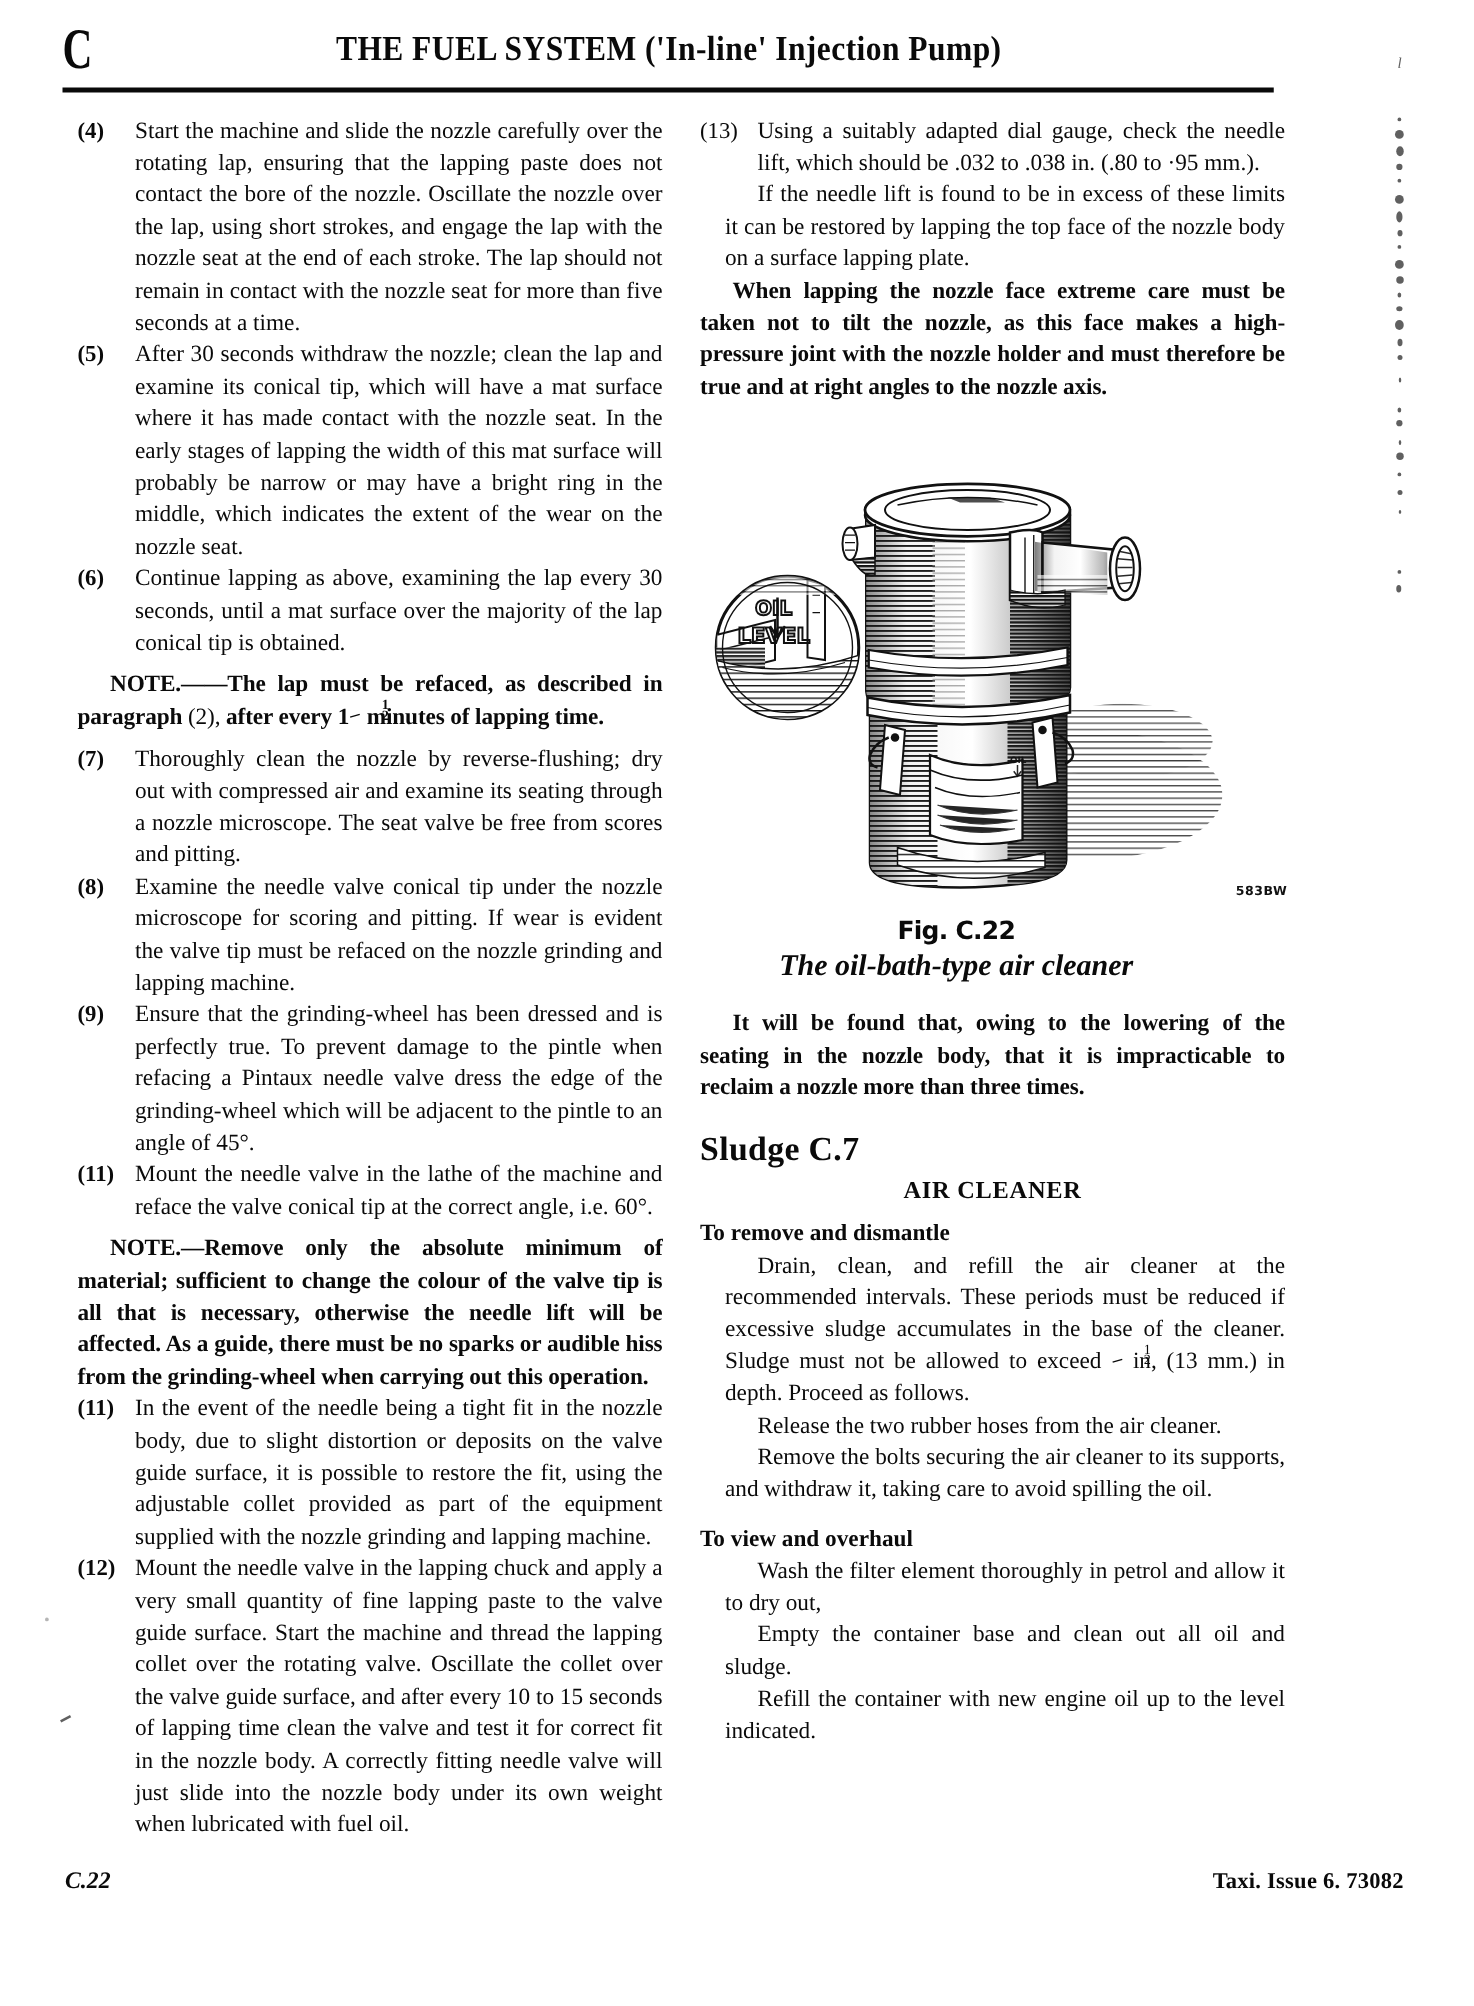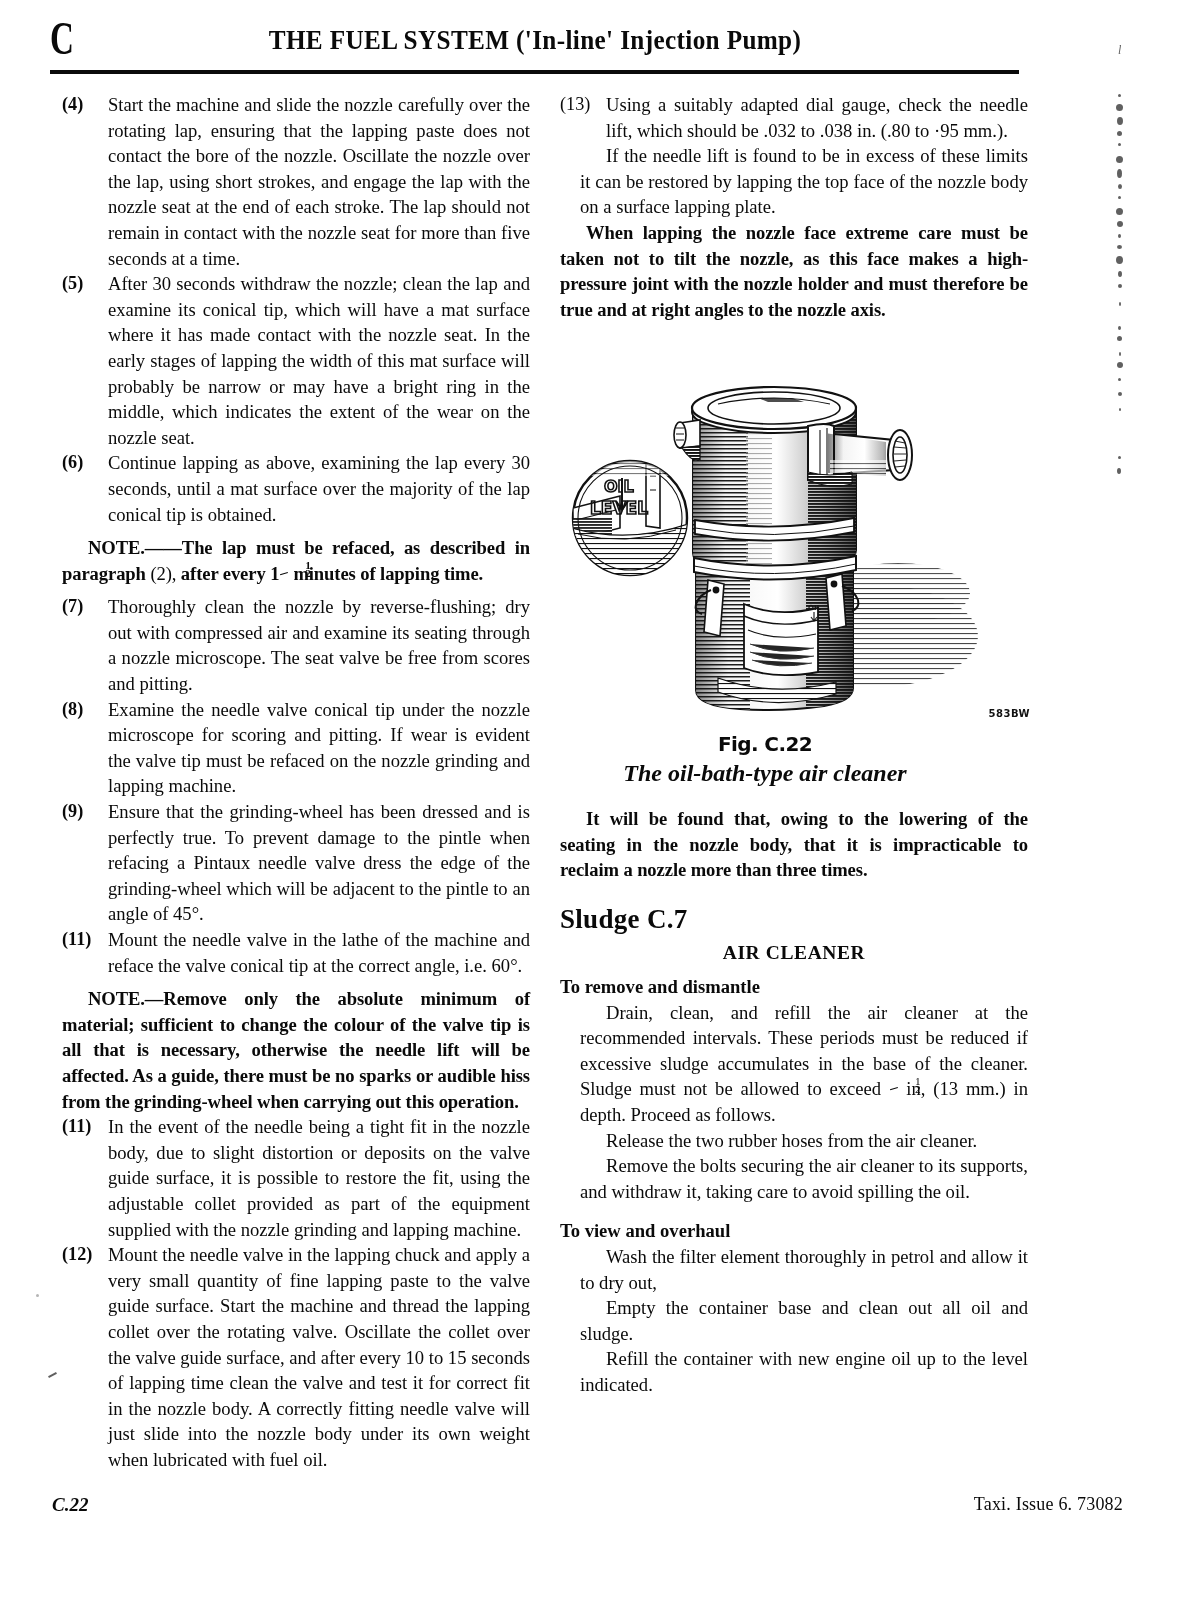--- a/index.html
+++ b/index.html
@@ -220,21 +220,21 @@
     left: 52px;
     top: 1494px;
     font-weight: bold;
     font-style: italic;
     font-size: 19px;
   }
   .footer-right {
     position: absolute;
     right: 56px;
     top: 1494px;
-    font-weight: normal;
+    font-weight: bold;
     font-size: 18px;
     letter-spacing: 0.2px;
   }
 
   
   .speck {
     position: absolute;
     background: #2b2b2b;
     border-radius: 50%;
     opacity: 0.75;

